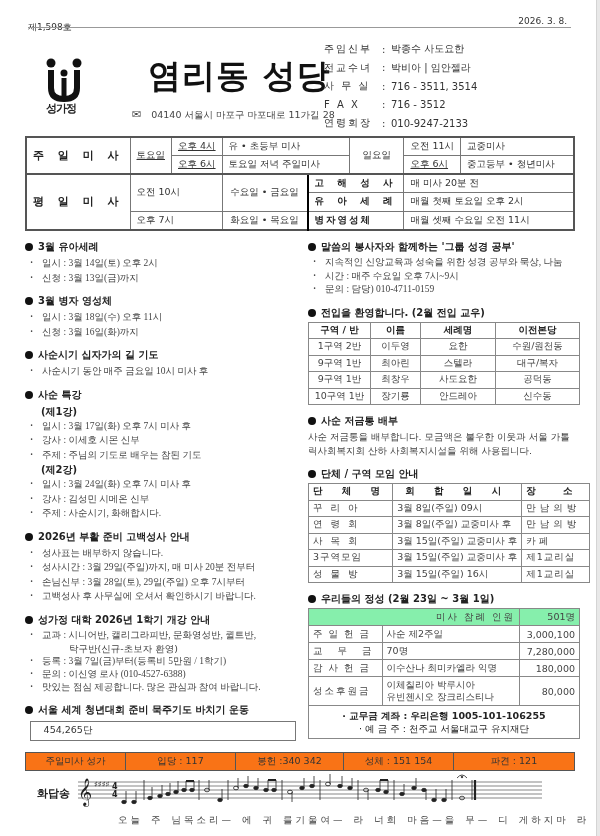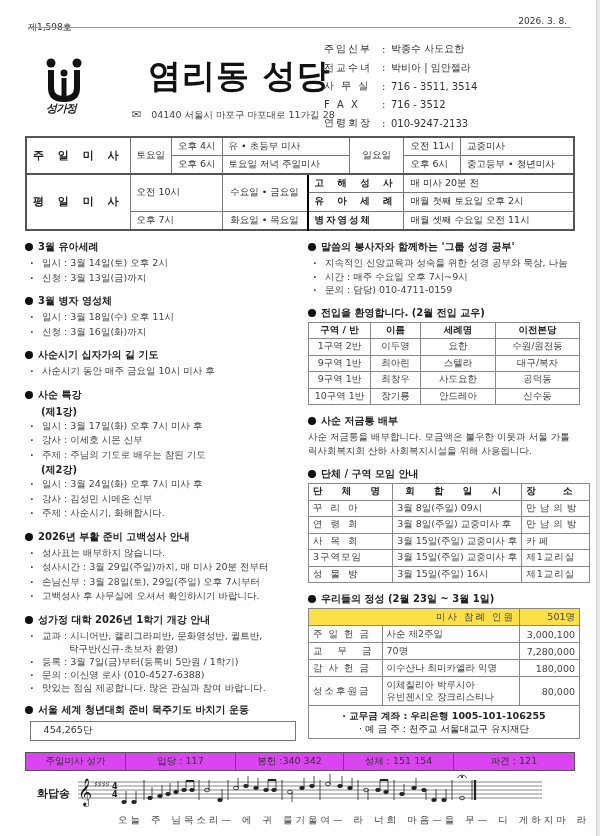--- a/index.html
+++ b/index.html
@@ -5,72 +5,72 @@
   * { box-sizing: border-box; margin: 0; padding: 0; }
   html, body { width: 600px; height: 836px; background: #ffffff; overflow: hidden; }
   body { font-family: "DejaVu Sans", "Liberation Sans", sans-serif; color: #333; position: relative; font-size: 9.5px; }
   .scroll-strip { position: absolute; right: 0; top: 0; width: 4px; height: 836px; background: #e8e8e8; border-left: 1px solid #d4d4d4; }
   .issue { position: absolute; left: 28px; top: 21px; font-size: 9px; }
   .date { position: absolute; right: 33px; top: 16px; font-size: 9px; }
   .rule-top { position: absolute; left: 28px; right: 29px; top: 27px; height: 1px; background: #999; }
 
   
   .logo { position: absolute; left: 45px; top: 53px; width: 38px; height: 60px; }
-  .logo-text { position: absolute; left: 46px; top: 101px; font-size: 11px; font-weight: bold; color: #222; letter-spacing: -1px; font-style: italic; }
+  .logo-text { position: absolute; left: 46px; top: 101px; font-size: 11px; font-weight: bold; color: #222; letter-spacing: -1px; }
   .title { position: absolute; left: 148px; top: 54px; font-size: 33px; font-weight: bold; color: #111; letter-spacing: 1px; font-family: "DejaVu Sans", sans-serif; }
   .address { position: absolute; left: 132px; top: 108px; font-size: 9.5px; color: #444; }
   .address .mail { display: inline-block; margin-right: 10px; font-size: 11px; }
 
   .contacts { position: absolute; left: 324px; top: 40px; font-size: 10px; color: #333; }
   .contact-row { height: 18.5px; display: flex; align-items: center; }
   .contact-label { width: 58px; letter-spacing: 2px; }
   .contact-sep { width: 9px; }
 
   
   .sched { position: absolute; left: 25px; top: 136px; width: 575px; border: 2px solid #555; border-collapse: collapse; font-size: 9.5px; }
   table { border-collapse: collapse; }
   .sched td { border: 1px solid #777; height: 18.5px; padding: 0 6px; white-space: nowrap; }
   .sched .big { font-weight: bold; font-size: 11px; letter-spacing: 5px; text-align: center; color: #222; }
   .sched .lbl { font-weight: bold; letter-spacing: 5px; color: #222; }
   .sched .tight { letter-spacing: 2px; }
-  .sched .u { }
+  .sched .u { text-decoration: underline; }
   .sched .sep-left { border-left: 2px solid #000000; }
   .sched .top-sep td { border-top: 2px solid #555; }
 
   
   .col-left { position: absolute; left: 25px; top: 240px; width: 275px; }
   .col-right { position: absolute; left: 308px; top: 240px; width: 270px; }
   .sec-title { font-weight: bold; font-size: 10px; color: #222; display: flex; align-items: center; margin-bottom: 2px; }
   .dot { display: inline-block; width: 8px; height: 8px; border-radius: 50%; background: #111; margin-right: 5px; flex: 0 0 8px; }
-  .item { font-size: 9.5px; color: #444; line-height: 14.5px; padding-left: 5px; }
+  .item { font-size: 9.5px; color: #444; line-height: 14.5px; padding-left: 5px; font-family: Liberation Serif, serif; }
   .item::before { content: "·"; display: inline-block; width: 12px; font-weight: bold; }
   .sub-title { font-weight: bold; font-size: 10px; color: #222; padding-left: 16px; line-height: 15px; }
   .gap { height: 9px; }
   .indent2 { padding-left: 44px; line-height: 13px; font-size: 9.5px; color: #444; }
   .plain { font-size: 9.5px; color: #444; line-height: 14px; }
 
   .rosary { margin-top: 4px; margin-left: 5px; border: 1px solid #777; width: 266px; display: flex; height: 20px; font-size: 9.5px; color: #444; }
   .rosary .c1 { flex: 1; border-right: 1px solid #777; display: flex; align-items: center; justify-content: center; }
   .rosary .c2 { width: 74px; display: flex; align-items: center; justify-content: center; color: #333; }
 
   .tbl { width: 272px; border: 1px solid #777; font-size: 9.5px; color: #444; }
   .tbl td, .tbl th { border: 1px solid #888; height: 16.5px; padding: 0 4px; white-space: nowrap; }
   .tbl th { font-weight: bold; color: #222; text-align: center; }
   .transfer th, .transfer td { text-align: center; }
   .transfer td.l { text-align: center; }
   .meet td.spread { letter-spacing: 8px; }
   .meet td.spread2 { letter-spacing: 4px; }
   .offer td { height: 17px; }
-  .offer .gray td { background: #fde047; }
+  .offer .gray td { background: #86efac; }
   .offer td.r { text-align: right; }
   .offer td.spread { letter-spacing: 6px; }
   .offer .acct td { text-align: center; line-height: 13px; padding: 3px 0; color: #222; }
 
   
-  .hymns { position: absolute; left: 25px; top: 752px; width: 550px; height: 19px; border: 1px solid #555; display: flex; font-size: 9.5px; color: #333; background: #d946ef; }
+  .hymns { position: absolute; left: 25px; top: 752px; width: 550px; height: 19px; border: 1px solid #555; display: flex; font-size: 9.5px; color: #333; background: #f97316; }
   .hymns div { display: flex; align-items: center; justify-content: center; border-right: 1px solid #555; }
   .hymns div:last-child { border-right: none; }
 
   .psalm-label { position: absolute; left: 37px; top: 786px; font-weight: bold; font-size: 11px; color: #222; }
   .staff { position: absolute; left: 72px; top: 772px; width: 480px; height: 40px; }
   .lyrics { position: absolute; left: 118px; top: 814px; font-size: 9.5px; color: #444; letter-spacing: 3px; word-spacing: 2px; white-space: nowrap; }
 </style>
 </head>
 <body>
 

